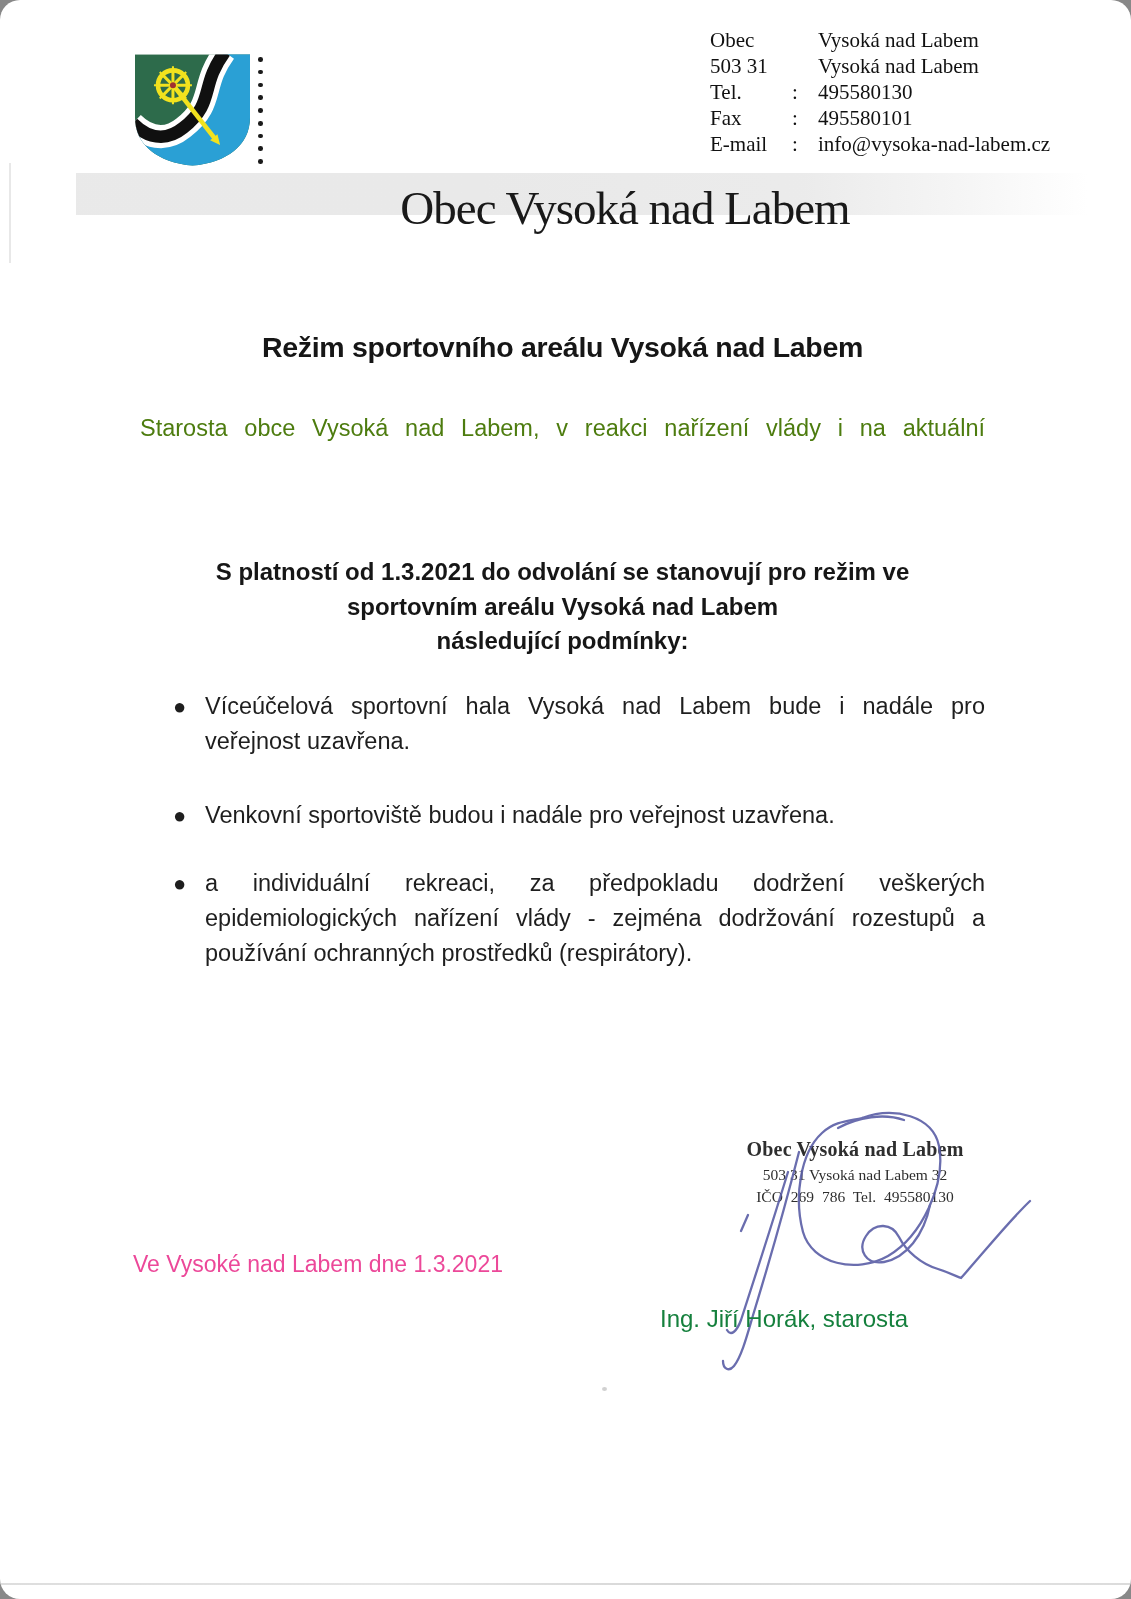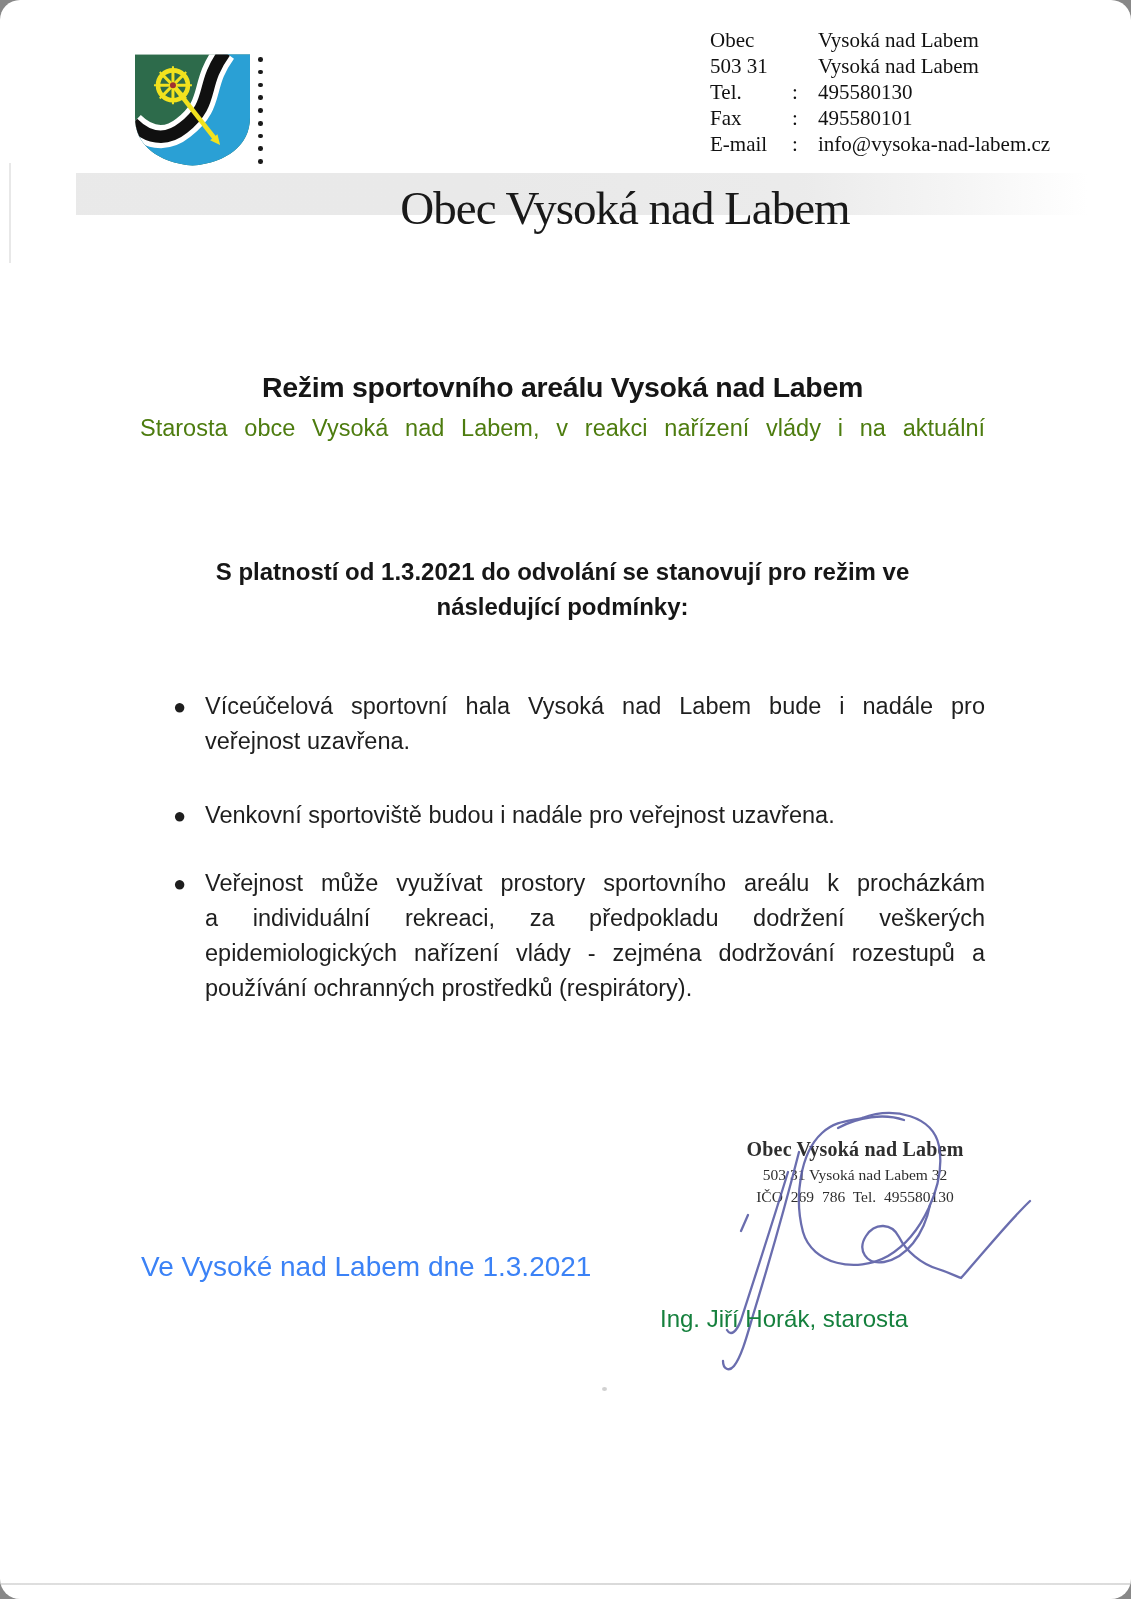--- a/index.html
+++ b/index.html
@@ -33,21 +33,21 @@
 
   .main-title {
     position:absolute; left:374px; top:181px; width:502px; text-align:center;
     font-family:"Liberation Serif", serif; font-size:47px; letter-spacing:-1px;
     color:#191919; white-space:nowrap;
   }
 
   
   .doc-heading {
     position:absolute; left:140px; top:331px; width:845px; text-align:center;
-    font-weight:bold; font-size:28.5px; letter-spacing:-0.3px; color:#161616;margin-top:40px;
+    font-weight:bold; font-size:28.5px; letter-spacing:-0.3px; color:#161616;
   }
   .intro { position:absolute; left:140px; top:411px; width:845px; font-size:23.5px; line-height:35px; color:#4d7c0f; }
   .line-justify { text-align:justify; text-align-last:justify; }
 
   .cond {
     position:absolute; left:140px; top:555px; width:845px; text-align:center;
     font-weight:bold; font-size:24px; line-height:34.5px; color:#161616;
   }
 
   .bullets { position:absolute; left:140px; top:689px; width:845px; font-size:23.5px; line-height:35px; color:#1e1e1e; }
@@ -61,21 +61,21 @@
   .stamp {
     position:absolute; left:738px; top:1138px; width:234px; text-align:center;
     font-family:"Liberation Serif", serif; color:#2e2e2e;
   }
   .stamp-l1 { font-weight:bold; font-size:20px; letter-spacing:0.2px; white-space:nowrap; }
   .stamp-l2 { font-size:15.5px; margin-top:5px; white-space:nowrap; }
   .stamp-l3 { font-size:15.5px; margin-top:4px; white-space:nowrap; word-spacing:4px; }
 
   .sig-svg { position:absolute; left:690px; top:1080px; }
 
-  .dateline  { position:absolute; left:141px; top:1251px; font-size:28px; color:#3b82f6; }
+  .dateline  { position:absolute; left:133px; top:1251px; font-size:23px; color:#ec4899; }
   .signatory { position:absolute; left:660px; top:1305px; font-size:24px; color:#15803d; }
 
   .artifact-dot { position:absolute; left:602px; top:1387px; width:5px; height:4px; border-radius:50%; background:#b9b9b9; opacity:.65; }
   .scan-bottom-line {
     position:absolute; left:0; top:1583px; width:1131px; height:2px; opacity:.75;
     background:linear-gradient(90deg,#d2d2d2,#dcdcdc 35%,#c9c9c9 60%,#d8d8d8 85%,#cfcfcf);
   }
 </style>
 </head>
 <body>
@@ -166,41 +166,41 @@
   <div class="main-title">Obec Vysoká nad Labem</div>
 
   <div class="doc-heading">Režim sportovního areálu Vysoká nad Labem</div>
 
   <div class="intro">
     <div class="line-justify">Starosta obce Vysoká nad Labem, v reakci nařízení vlády i na aktuální</div>
   </div>
 
   <div class="cond">
     <div>S platností od 1.3.2021 do odvolání se stanovují pro režim ve</div>
+    <div>sportovním areálu Vysoká nad Labem</div>
     <div>následující podmínky:</div>
   </div>
 
   <div class="bullets">
     <div class="bullet b1">
       <span class="bullet-marker">●</span>
       <span class="bullet-text">
         <span class="line-justify" style="display:block">Víceúčelová sportovní hala Vysoká nad Labem bude i nadále pro</span>
         <span style="display:block">veřejnost uzavřena.</span>
       </span>
     </div>
     <div class="bullet b2">
       <span class="bullet-marker">●</span>
       <span class="bullet-text">
         <span style="display:block">Venkovní sportoviště budou i nadále pro veřejnost uzavřena.</span>
       </span>
     </div>
     <div class="bullet b3">
       <span class="bullet-marker">●</span>
       <span class="bullet-text">
-        <span class="line-justify" style="display:block">Veřejnost může využívat prostory sportovního areálu k procházkám</span>
         <span class="line-justify" style="display:block">a individuální rekreaci, za předpokladu dodržení veškerých</span>
         <span class="line-justify" style="display:block">epidemiologických nařízení vlády - zejména dodržování rozestupů a</span>
         <span style="display:block">používání ochranných prostředků (respirátory).</span>
       </span>
     </div>
   </div>
 
   <div class="stamp">
     <div class="stamp-l1">Obec Vysoká nad Labem</div>
     <div class="stamp-l2">503 31 Vysoká nad Labem 32</div>

